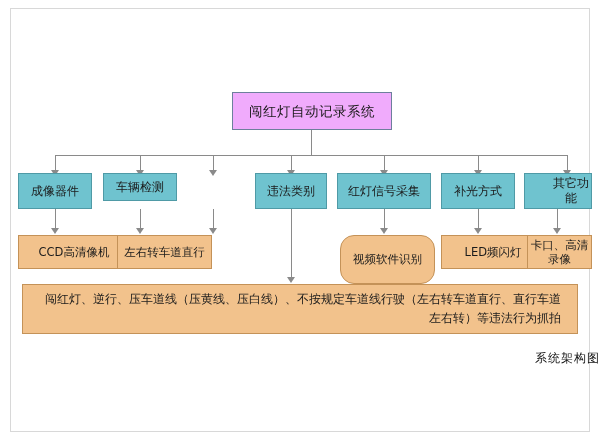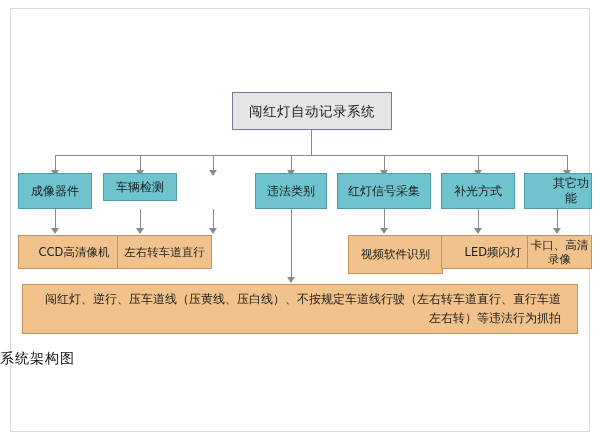--- a/index.html
+++ b/index.html
@@ -34,21 +34,21 @@
     box-sizing: border-box;
     border: 1px solid #7a7a7a;
     display: flex;
     align-items: center;
     justify-content: center;
     text-align: center;
     line-height: 1.25;
     color: #1b1b1b;
   }
   .root {
-    background: #e5e5e5;
+    background: #f0abfc;
     border-color: #6d7f9c;
     font-size: 13.5px;
     letter-spacing: 0.5px;
   }
   .blue {
     background: #6fc3cf;
     border-color: #4f9aa6;
     font-size: 12px;
   }
   .orange {
@@ -74,22 +74,22 @@
     position: absolute;
     width: 0;
     height: 0;
     border-left: 4px solid transparent;
     border-right: 4px solid transparent;
     border-top: 6px solid #8a8a8a;
   }
   .caption {
     position: absolute;
     width: 100%;
-    text-align: left;
-    font-size: 14px;
+    text-align: right;
+    font-size: 12px;
     color: #111111;
     letter-spacing: 1px;
   }
 </style>
 </head>
 <body>
 
 <div id="canvas">
   <div class="frame"></div>
 
@@ -129,21 +129,21 @@
   <div class="arrow" style="left:209px; top:228px;"></div>
   <div class="line vline" style="left:384px; top:209px; width:1px; height:22px;"></div>
   <div class="arrow" style="left:380px; top:228px;"></div>
   <div class="line vline" style="left:478px; top:209px; width:1px; height:22px;"></div>
   <div class="arrow" style="left:474px; top:228px;"></div>
   <div class="line vline" style="left:557px; top:209px; width:1px; height:22px;"></div>
   <div class="arrow" style="left:553px; top:228px;"></div>
 
   <div class="node orange" style="left:18px; top:235px; width:112px; height:34px;">CCD高清像机</div>
   <div class="node orange" style="left:117px; top:235px; width:95px; height:34px;">左右转车道直行</div>
-  <div class="node orange" style="left:348px; top:235px; width:95px; height:39px;">视频软件识别</div>
+  <div class="node orange" style="left:340px; top:235px; width:95px; height:49px;border-radius:14px;">视频软件识别</div>
   <div class="node orange" style="left:441px; top:235px; width:104px; height:34px;">LED频闪灯</div>
   <div class="node orange" style="left:527px; top:235px; width:65px; height:34px;">卡口、高清录像</div>
 
   <div class="line vline" style="left:291px; top:209px; width:1px; height:72px;"></div>
   <div class="arrow" style="left:287px; top:277px;"></div>
 
   <div class="node wide" style="left:22px; top:284px; width:556px; height:50px;">闯红灯、逆行、压车道线（压黄线、压白线）、不按规定车道线行驶（左右转车道直行、直行车道左右转）等违法行为抓拍</div>
 
   <div class="caption" style="top:350px;">系统架构图</div>
 </div>

